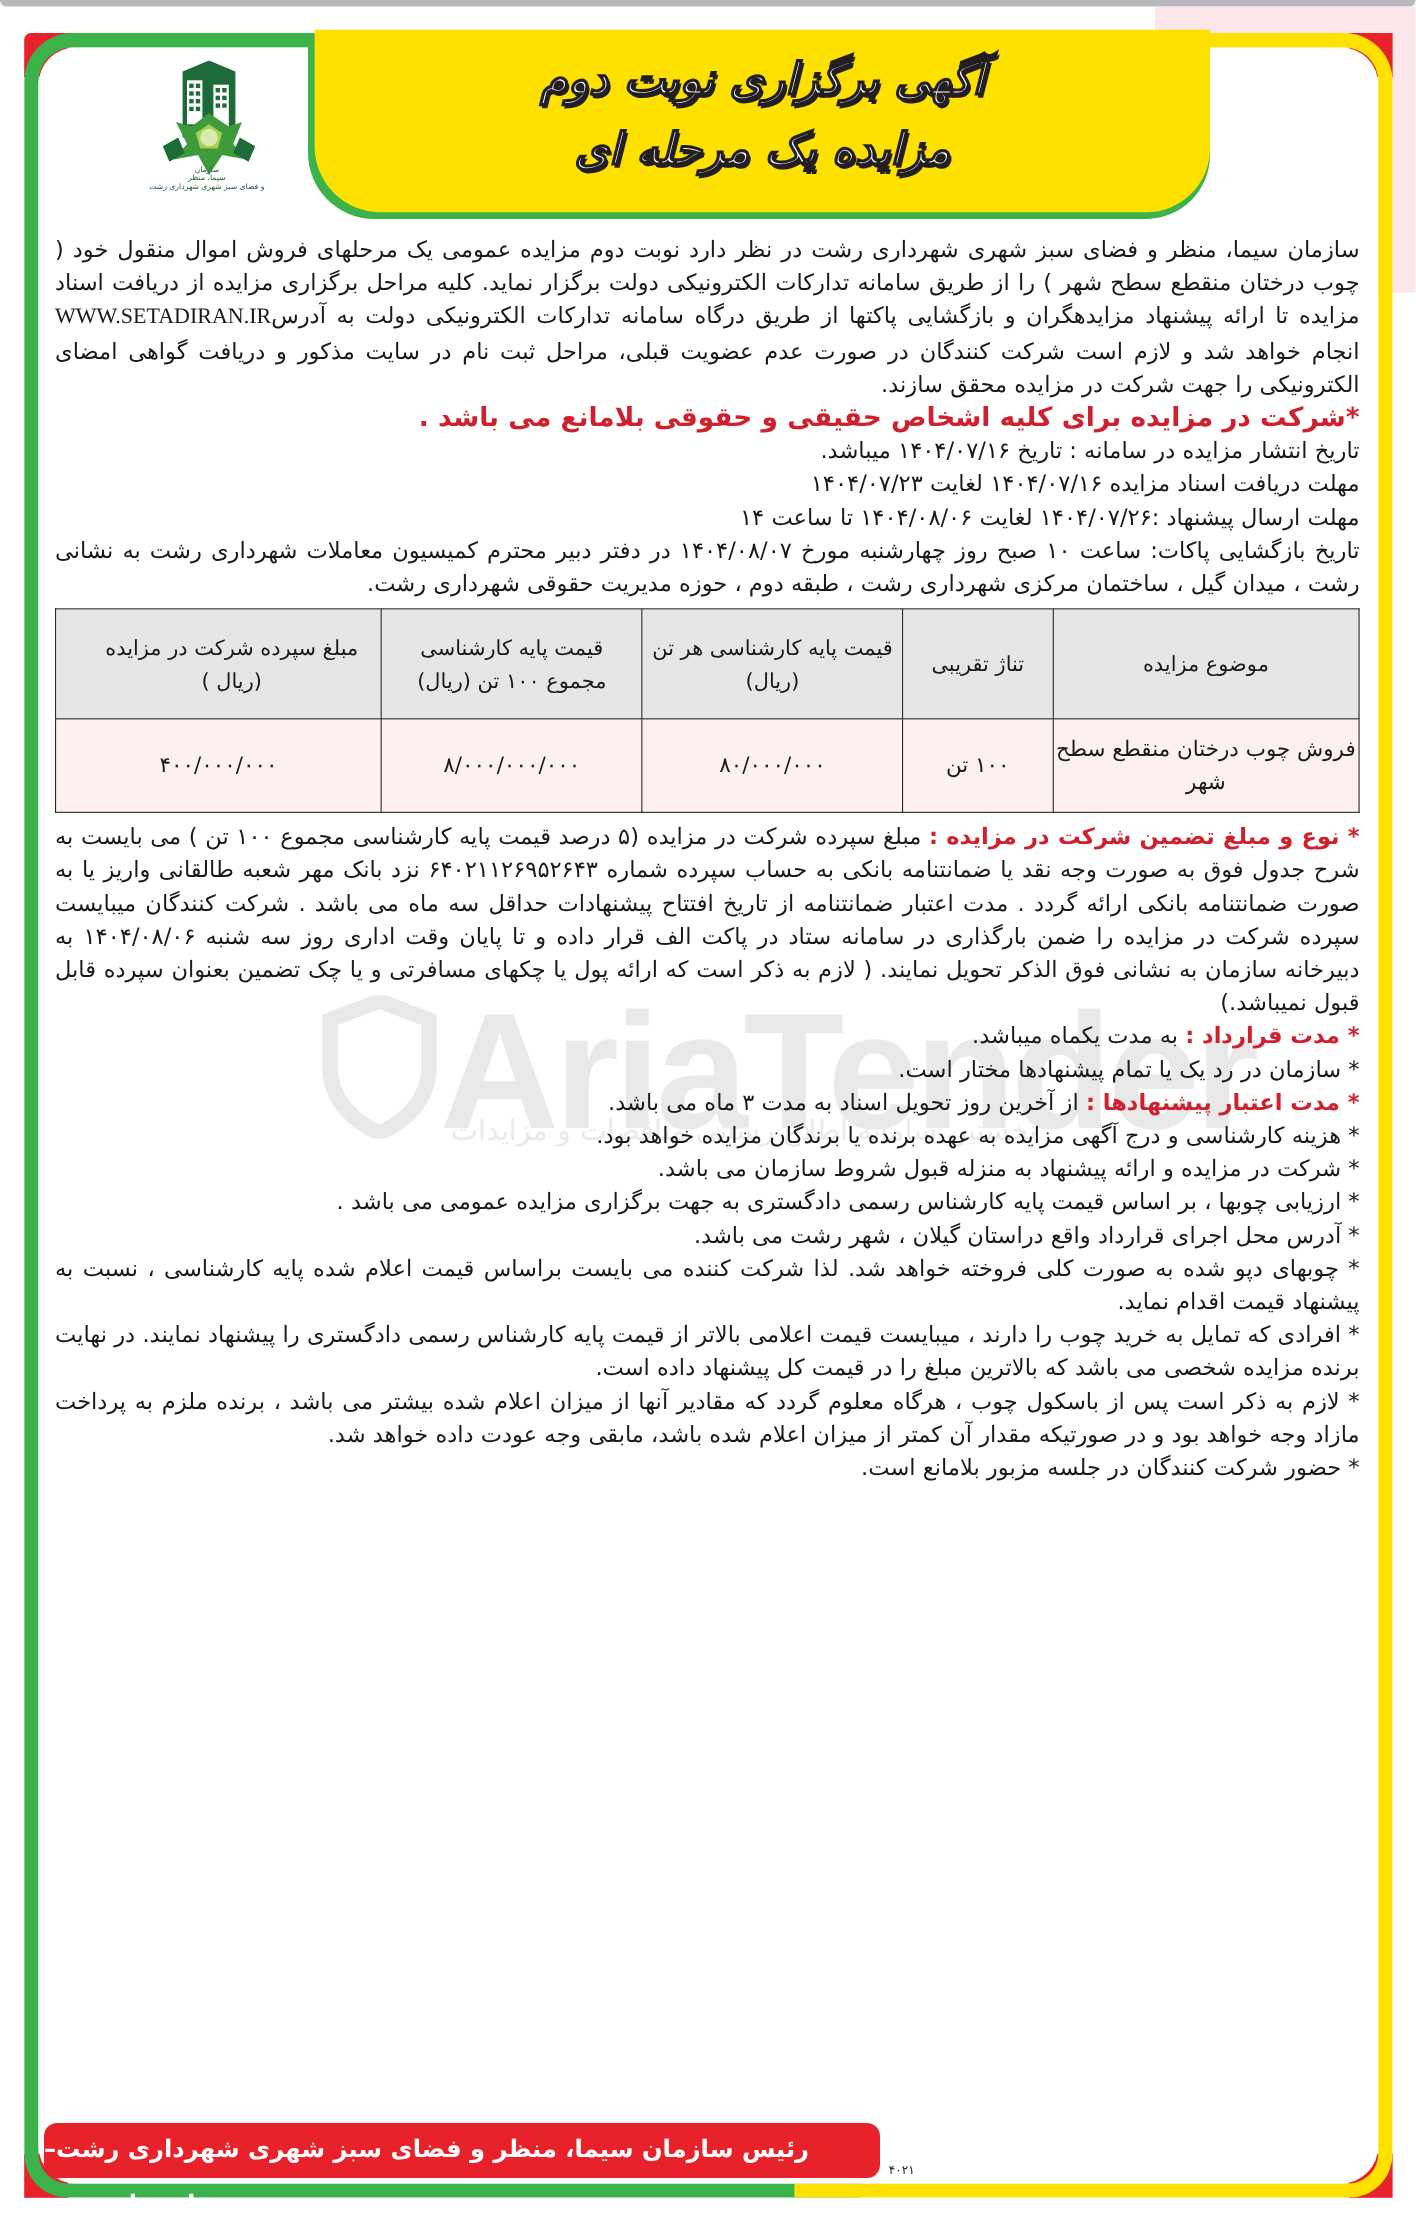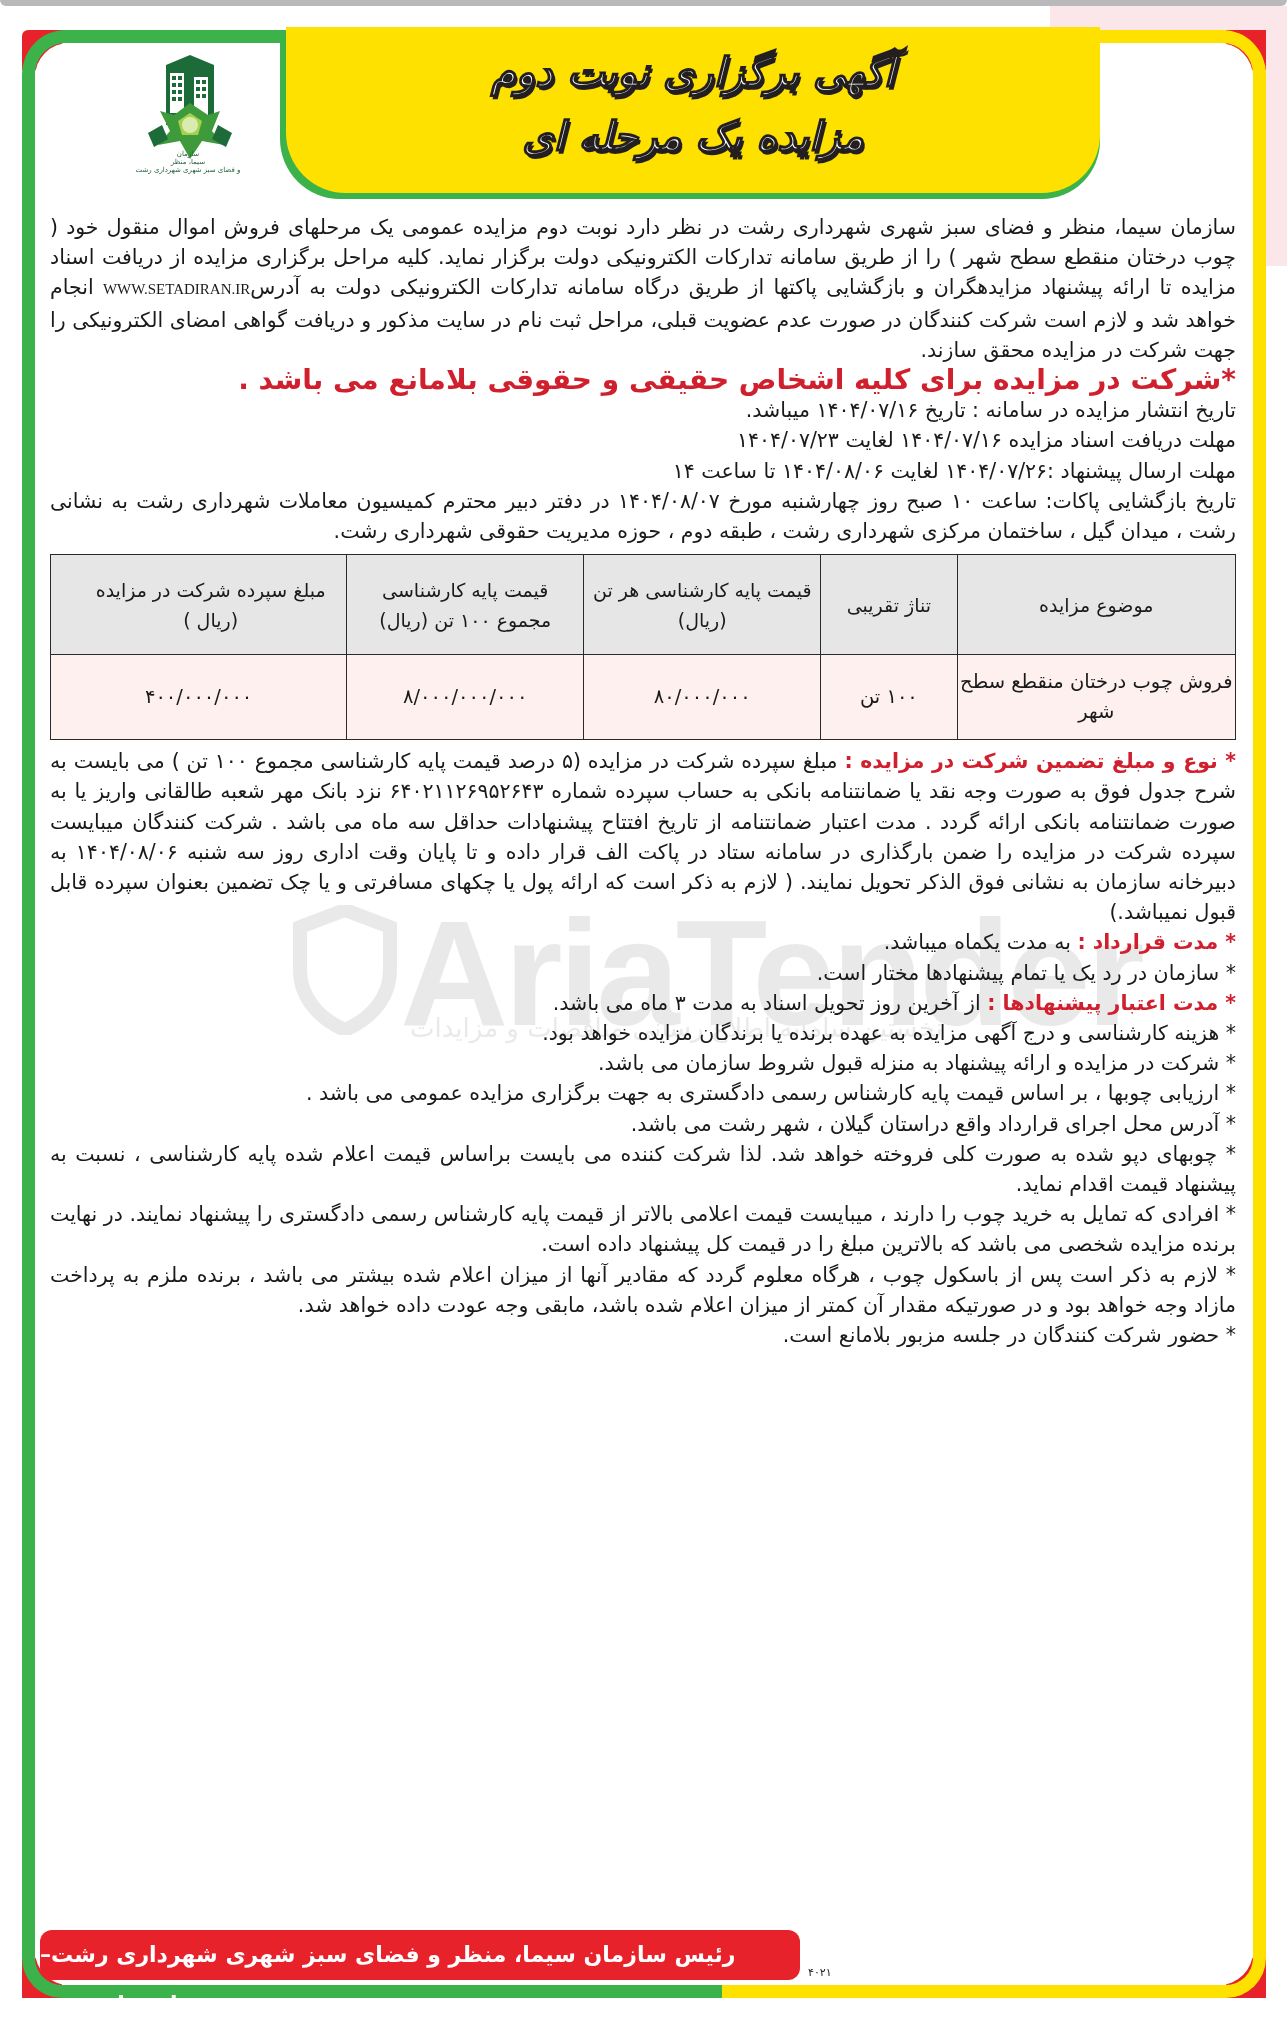--- a/index.html
+++ b/index.html
@@ -23,21 +23,21 @@
   .title-line.l1 { top: 22px; }
   .title-line.l2 { top: 86px; }
 
   .logo { position: absolute; left: 128px; top: 55px; width: 124px; height: 115px; }
   .logo-caption { position: absolute; left: 118px; top: 150px; width: 140px; font-size: 7px; line-height: 8px; text-align: center; color: #1f5e35; }
 
   .content { position: absolute; left: 50px; top: 212px; width: 1186px; direction: rtl; text-align: justify;
              font-family: "DejaVu Sans", sans-serif; font-size: 20.5px; line-height: 30.2px; color: #1a1a1a; }
   .content p { margin: 0; }
   .red { color: #d0202e; font-weight: bold; }
-  .latin { font-family: "Liberation Serif", serif; font-size: 15px; direction: ltr; unicode-bidi: embed; }
+  .latin { font-family: "Liberation Serif", serif; font-size: 20px; direction: ltr; unicode-bidi: embed; }
 
   .table-wrap { margin: 8px 0 6px 0; }
   table.auction { width: 100%; border-collapse: collapse; direction: rtl; font-family: "DejaVu Sans", sans-serif; }
   table.auction th, table.auction td { border: 1.5px solid #2a2a2a; text-align: center; font-weight: normal; }
   table.auction th { background: #e6e6e6; height: 100px; font-size: 19px; line-height: 30px; padding: 0 8px; }
   table.auction td { background: #fdf0ee; height: 85px; font-size: 19.5px; }
 
   .watermark { position: absolute; left: 290px; top: 895px; width: 720px; height: 150px; opacity: 0.16; pointer-events: none; }
   .watermark-text { position: absolute; left: 110px; top: -8px; font-family: Liberation Sans, sans-serif; font-weight: bold; font-size: 150px; color: #7a7a7a; letter-spacing: -4px; direction: ltr; }
   .watermark-sub { position: absolute; left: 120px; top: 118px; font-size: 26px; color: #7a7a7a; }
@@ -111,21 +111,21 @@
   </svg>
   <div class="watermark-text">AriaTender</div>
   <div class="watermark-sub">نخستین سامانه اطلاع رسانی مناقصات و مزایدات</div>
 </div>
 
 <div class="content">
   <p>
     <span>سازمان سیما، منظر و فضای سبز شهری شهرداری رشت در نظر دارد نوبت دوم مزایده عمومی یک مرحلهای فروش اموال منقول خود ( چوب درختان منقطع سطح شهر ) را از طریق سامانه تدارکات الکترونیکی دولت برگزار نماید. کلیه مراحل برگزاری مزایده از دریافت اسناد مزایده تا ارائه پیشنهاد مزایدهگران و بازگشایی پاکتها از طریق درگاه سامانه تدارکات الکترونیکی دولت به آدرس</span><span class="latin">WWW.SETADIRAN.IR</span>
     <span>انجام خواهد شد و لازم است شرکت کنندگان در صورت عدم عضویت قبلی، مراحل ثبت نام در سایت مذکور و دریافت گواهی امضای الکترونیکی را جهت شرکت در مزایده محقق سازند.</span>
   </p>
-  <p class="red" style="font-size:28px;">*شرکت در مزایده برای کلیه اشخاص حقیقی و حقوقی بلامانع می باشد .</p>
+  <p class="red" style="font-size:24px;">*شرکت در مزایده برای کلیه اشخاص حقیقی و حقوقی بلامانع می باشد .</p>
   <p>تاریخ انتشار مزایده در سامانه : تاریخ ۱۴۰۴/۰۷/۱۶ میباشد.</p>
   <p>مهلت دریافت اسناد مزایده ۱۴۰۴/۰۷/۱۶ لغایت ۱۴۰۴/۰۷/۲۳</p>
   <p>مهلت ارسال پیشنهاد :۱۴۰۴/۰۷/۲۶ لغایت ۱۴۰۴/۰۸/۰۶ تا ساعت ۱۴</p>
   <p>تاریخ بازگشایی پاکات: ساعت ۱۰ صبح روز چهارشنبه مورخ ۱۴۰۴/۰۸/۰۷ در دفتر دبیر محترم کمیسیون معاملات شهرداری رشت به نشانی رشت ، میدان گیل ، ساختمان مرکزی شهرداری رشت ، طبقه دوم ، حوزه مدیریت حقوقی شهرداری رشت.</p>
 
   <div class="table-wrap">
     <table class="auction">
       <thead>
         <tr>
           <th style="width:23.5%;">موضوع مزایده</th>

